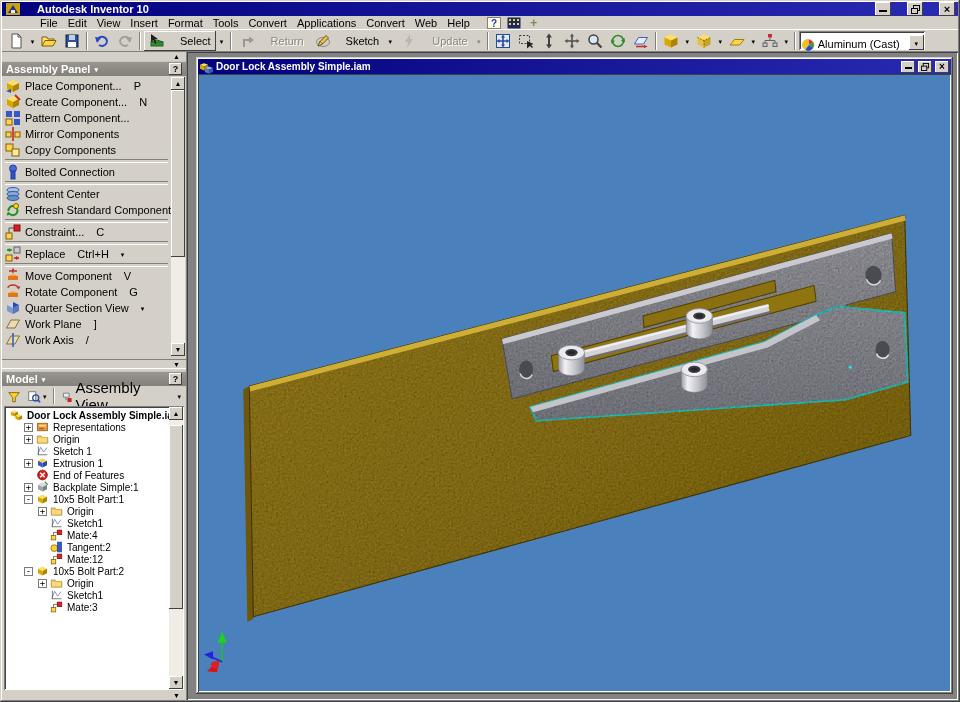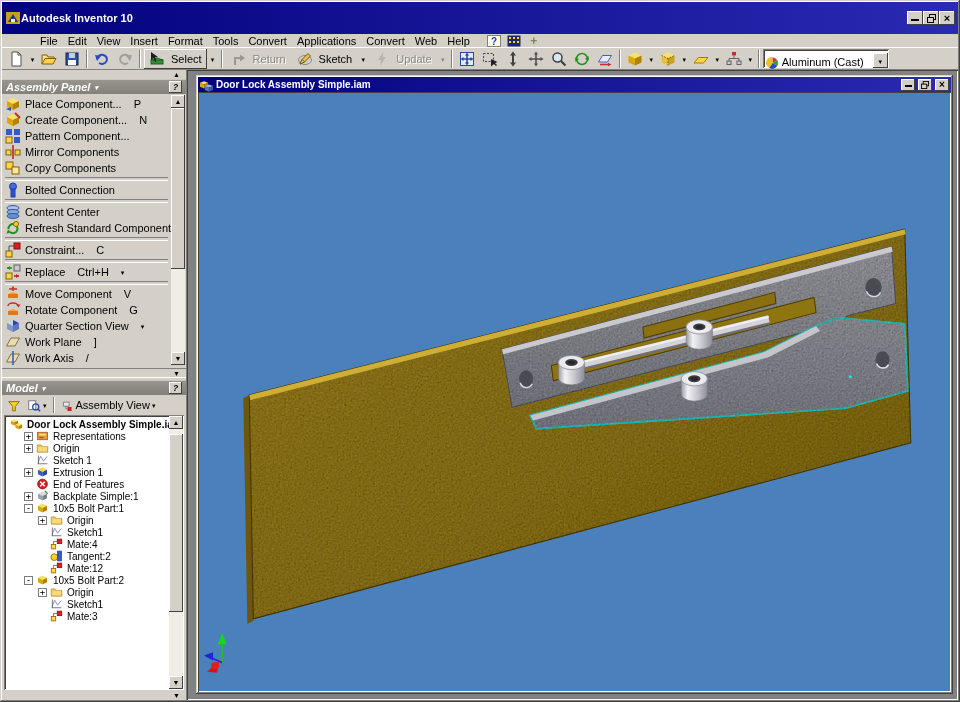--- a/index.html
+++ b/index.html
@@ -3,51 +3,51 @@
 <meta charset="utf-8">
 <style>
   html,body{margin:0;padding:0;}
   body{width:960px;height:702px;overflow:hidden;font-family:"Liberation Sans",sans-serif;font-size:11px;color:#000;background:#404040;}
   *{box-sizing:border-box;}
   .win{position:absolute;left:0;top:0;width:960px;height:702px;background:#d4d0c8;
        box-shadow:inset -1px -1px 0 #404040,inset 1px 1px 0 #d4d0c8,inset -2px -2px 0 #808080,inset 2px 2px 0 #fff;
        padding:2px;display:flex;flex-direction:column;}
   .bo1{box-shadow:inset -1px -1px 0 #404040,inset 1px 1px 0 #fff;}
 
-  .titlebar{height:32px;background:linear-gradient(90deg,#02027e,#2a2ab2);display:flex;align-items:center;gap:0;padding:0 3px;flex:none;}
+  .titlebar{height:14px;background:linear-gradient(90deg,#02027e,#2a2ab2);display:flex;align-items:center;gap:16px;padding:0 3px;flex:none;}
   .titlebar .ttl{color:#fff;font-weight:bold;flex:1;font-size:11px;}
   .wbtn{width:16px;height:14px;background:#d4d0c8;display:flex;align-items:center;justify-content:center;flex:none;}
   .glyph-min{width:8px;height:7px;border-bottom:2px solid #000;margin-top:-2px;}
   .glyph-x{font-size:11px;font-weight:bold;line-height:10px;}
 
   .menubar{height:13px;display:flex;align-items:center;flex:none;padding:0 1px;margin-left:32px;}
   .menu-item{padding:0 5px;height:13px;display:flex;align-items:center;}
   .menu-tools{display:flex;align-items:center;gap:2px;margin-left:10px;}
   .mbtn{width:18px;height:13px;display:flex;align-items:center;justify-content:center;}
 
   .toolbar{height:23px;display:flex;align-items:center;flex:none;padding:0 3px;gap:1px;
            border-top:1px solid #fff;border-bottom:1px solid #808080;}
-  .tbtn{height:20px;min-width:22px;display:flex;align-items:center;justify-content:center;gap:6px;padding:0 3px;}
+  .tbtn{height:20px;min-width:22px;display:flex;align-items:center;justify-content:center;gap:15px;padding:0 3px;}
   .tbtn.lbl{padding:0 5px;}
   .tbtn .txt{white-space:nowrap;}
   .tbtn.dis .txt{color:#8a8880;text-shadow:1px 1px 0 #fff;}
   .tsep{width:2px;height:18px;border-left:1px solid #808080;border-right:1px solid #fff;margin:0 2px;flex:none;}
   .caret{font-size:7px;line-height:7px;margin-top:1px;}
   .caret.dim{color:#8a8880;}
   .combo{height:19px;width:126px;background:#fff;display:flex;align-items:flex-end;gap:3px;padding:0 1px 0 3px;
          box-shadow:inset 1px 1px 0 #808080,inset -1px -1px 0 #fff,inset 2px 2px 0 #404040;}
   .combo .cbtxt{flex:1;white-space:nowrap;overflow:hidden;}
   .cbbtn{width:15px;height:15px;background:#d4d0c8;display:flex;align-items:center;justify-content:center;flex:none;}
 
   .main{flex:1;display:flex;min-height:0;}
   .leftcol{width:185px;flex:none;display:flex;flex-direction:column;background:#d4d0c8;border-right:1px solid #808080;}
   .scrollstrip{height:9px;flex:none;position:relative;}
   .scrollstrip .ar{position:absolute;right:6px;top:0;font-size:7px;line-height:9px;}
   .phead{height:15px;flex:none;background:linear-gradient(#97958d,#82807a);color:#fff;font-weight:bold;
-         display:flex;align-items:center;gap:4px;padding:0 4px;border-top:1px solid #c8c6c0;font-style:italic;}
+         display:flex;align-items:center;gap:4px;padding:0 4px;border-top:1px solid #c8c6c0;}
   .phead .pc{font-size:7px;margin-top:1px;}
   .phead .sp{flex:1;}
   .qbtn{width:13px;height:12px;background:#d4d0c8;color:#000;font-weight:bold;font-size:9px;
         display:flex;align-items:center;justify-content:center;}
   .ap-list{flex:1;min-height:0;overflow:hidden;position:relative;padding:2px 18px 0 3px;}
   .ap-item{height:16px;display:flex;align-items:center;gap:4px;white-space:nowrap;}
   .ap-item .sc{margin-left:8px;color:#000;}
   .ap-sep{height:4px;margin:1px 0;border-top:1px solid #808080;border-bottom:1px solid #fff;}
   .icon16{width:16px;height:16px;flex:none;display:inline-flex;}
   .icon16 svg{width:16px;height:16px;}
@@ -601,21 +601,21 @@
           </span>
         <span class="sep"></span>
         <span class="mbtn2">
           <span class="icon16" style="width:13px;height:13px;">
               <svg viewBox="0 0 16 16">
                 <path d="M3,2 l7,0 0,5 -7,0 z" fill="#e8e8f0" stroke="#707078"></path>
                 <rect x="8" y="8" width="5" height="5" fill="#d02020"></rect>
                 <path d="M6,7 V10 H8" stroke="#707078" fill="none"></path>
               </svg>
             </span>
-          <span style="font-size:11px;">Assembly View</span>
+          <span style="font-size:15px;">Assembly View</span>
           <span class="caret">▾</span>
         </span>
       </div>
 
       <div class="tree-wrap" id="tree">
         <div class="trow b" style="padding-left: 2px;">
             <span class="ticon">
               <svg viewBox="0 0 16 16">
                 <polygon points="5,1.5 10,3.5 5,5.5 0.5,3.5" fill="#ffe066"></polygon>
                 <polygon points="0.5,3.5 5,5.5 5,10 0.5,8" fill="#d9a800"></polygon>

